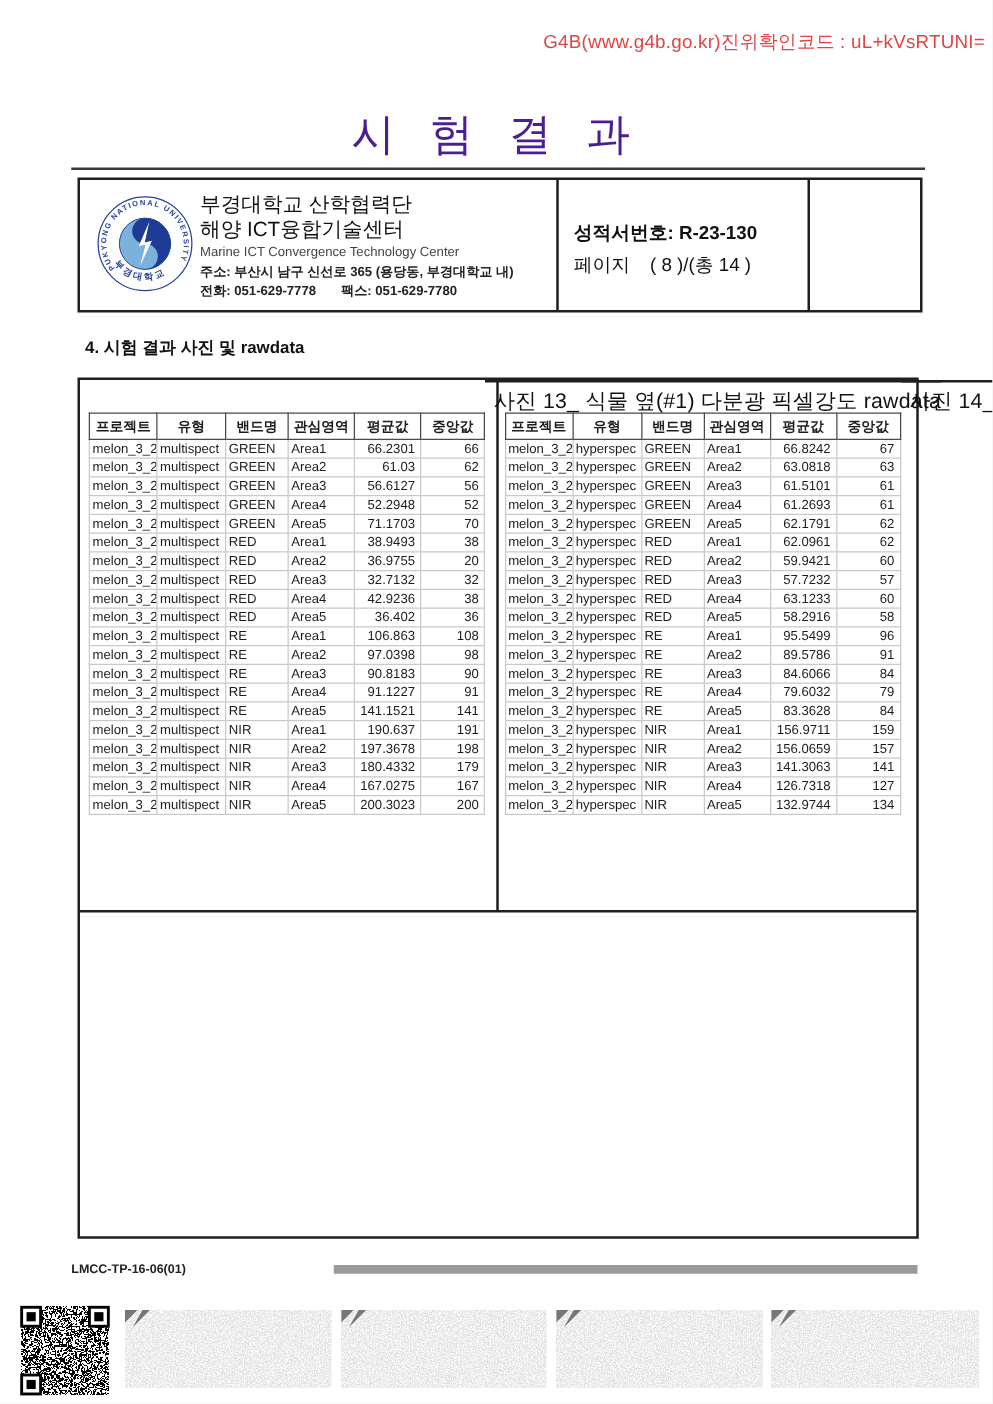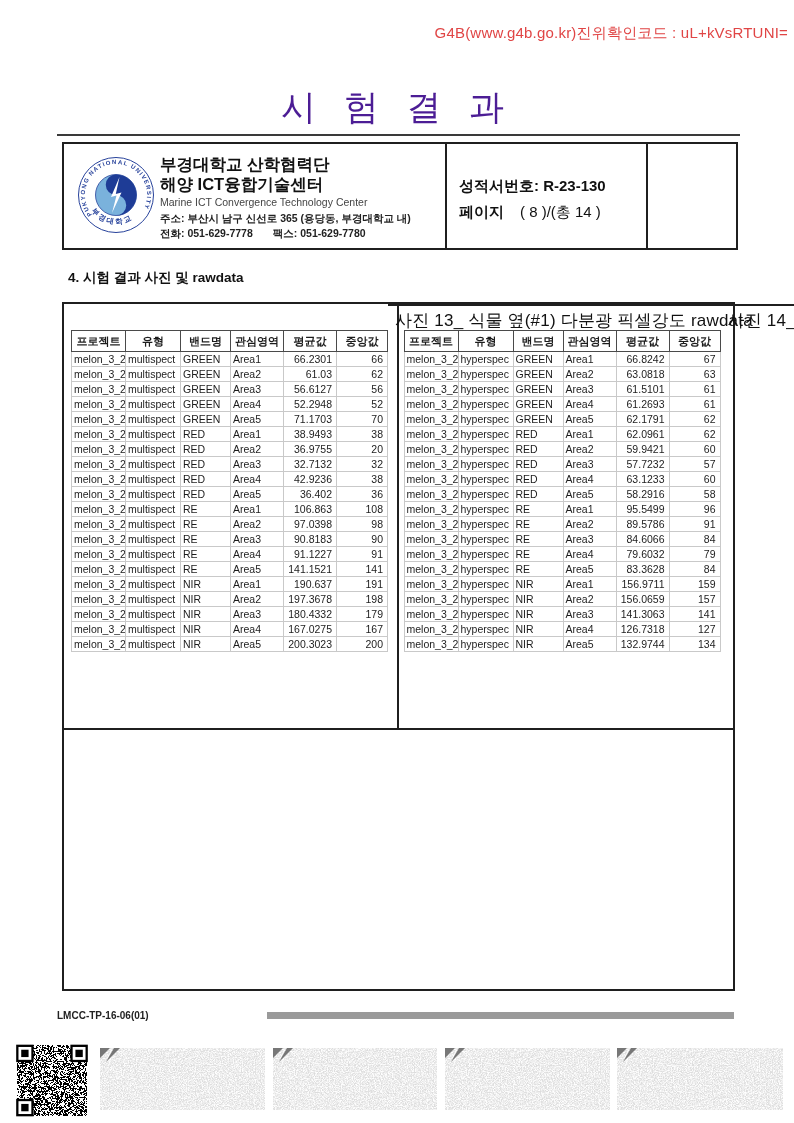--- a/index.html
+++ b/index.html
@@ -12,28 +12,28 @@
            font-size:35px; font-weight:normal; color:#4c1d95; letter-spacing:9px; }
   .title-rule { position:absolute; top:134px; left:57px; width:683px; border-top:2px solid #3a3a3a; }
 
   .hdr { position:absolute; left:62px; top:142px; width:676px; height:108px;
          border:2px solid #1f1f1f; display:flex; }
   .hdr-left  { width:383px; border-right:2px solid #1f1f1f; position:relative; }
   .hdr-mid   { width:201px; border-right:2px solid #1f1f1f; padding:33px 0 0 12px; }
   .hdr-right { flex:1; }
   .logo { position:absolute; left:13px; top:12px; width:78px; height:78px; }
   .org-block { margin-left:96px; padding-top:11px; line-height:1.12; }
-  .org-1, .org-2 { font-size:16.5px; font-weight:bold; color:#111; }
+  .org-1, .org-2 { font-size:16.5px; font-weight:normal; color:#111; }
   .org-2 { margin-top:2px; }
   .org-en { font-size:10.5px; color:#444; margin-top:3px; }
   .org-addr { font-size:10.5px; font-weight:bold; color:#222; margin-top:4px; }
   .org-tel { font-size:10.5px; font-weight:bold; color:#222; margin-top:4px; display:flex; gap:20px; }
   .rep-line { font-size:15px; font-weight:bold; color:#111; }
   .page-line { font-size:15px; color:#111; margin-top:7px; display:flex; gap:16px; }
-  .page-line .lbl { font-weight:bold; }
+  .page-line .lbl { font-weight:normal; }
 
   .section-title { position:absolute; left:68px; top:269px; font-size:13.5px; font-weight:bold; color:#111; }
 
   .bigbox { position:absolute; left:62px; top:302px; width:673px; height:689px;
             border:2px solid #1f1f1f; display:flex; flex-direction:column; }
   .box-upper { height:426px; display:flex; border-bottom:2px solid #1f1f1f; }
   .half { width:50%; display:flex; flex-direction:row; }
   .half.lft { border-right:2px solid #1f1f1f; }
   .sheet-wrap { flex:1; padding:26px 0 0 7px; }
   table.sheet { border-collapse:collapse; table-layout:fixed; width:316px;

